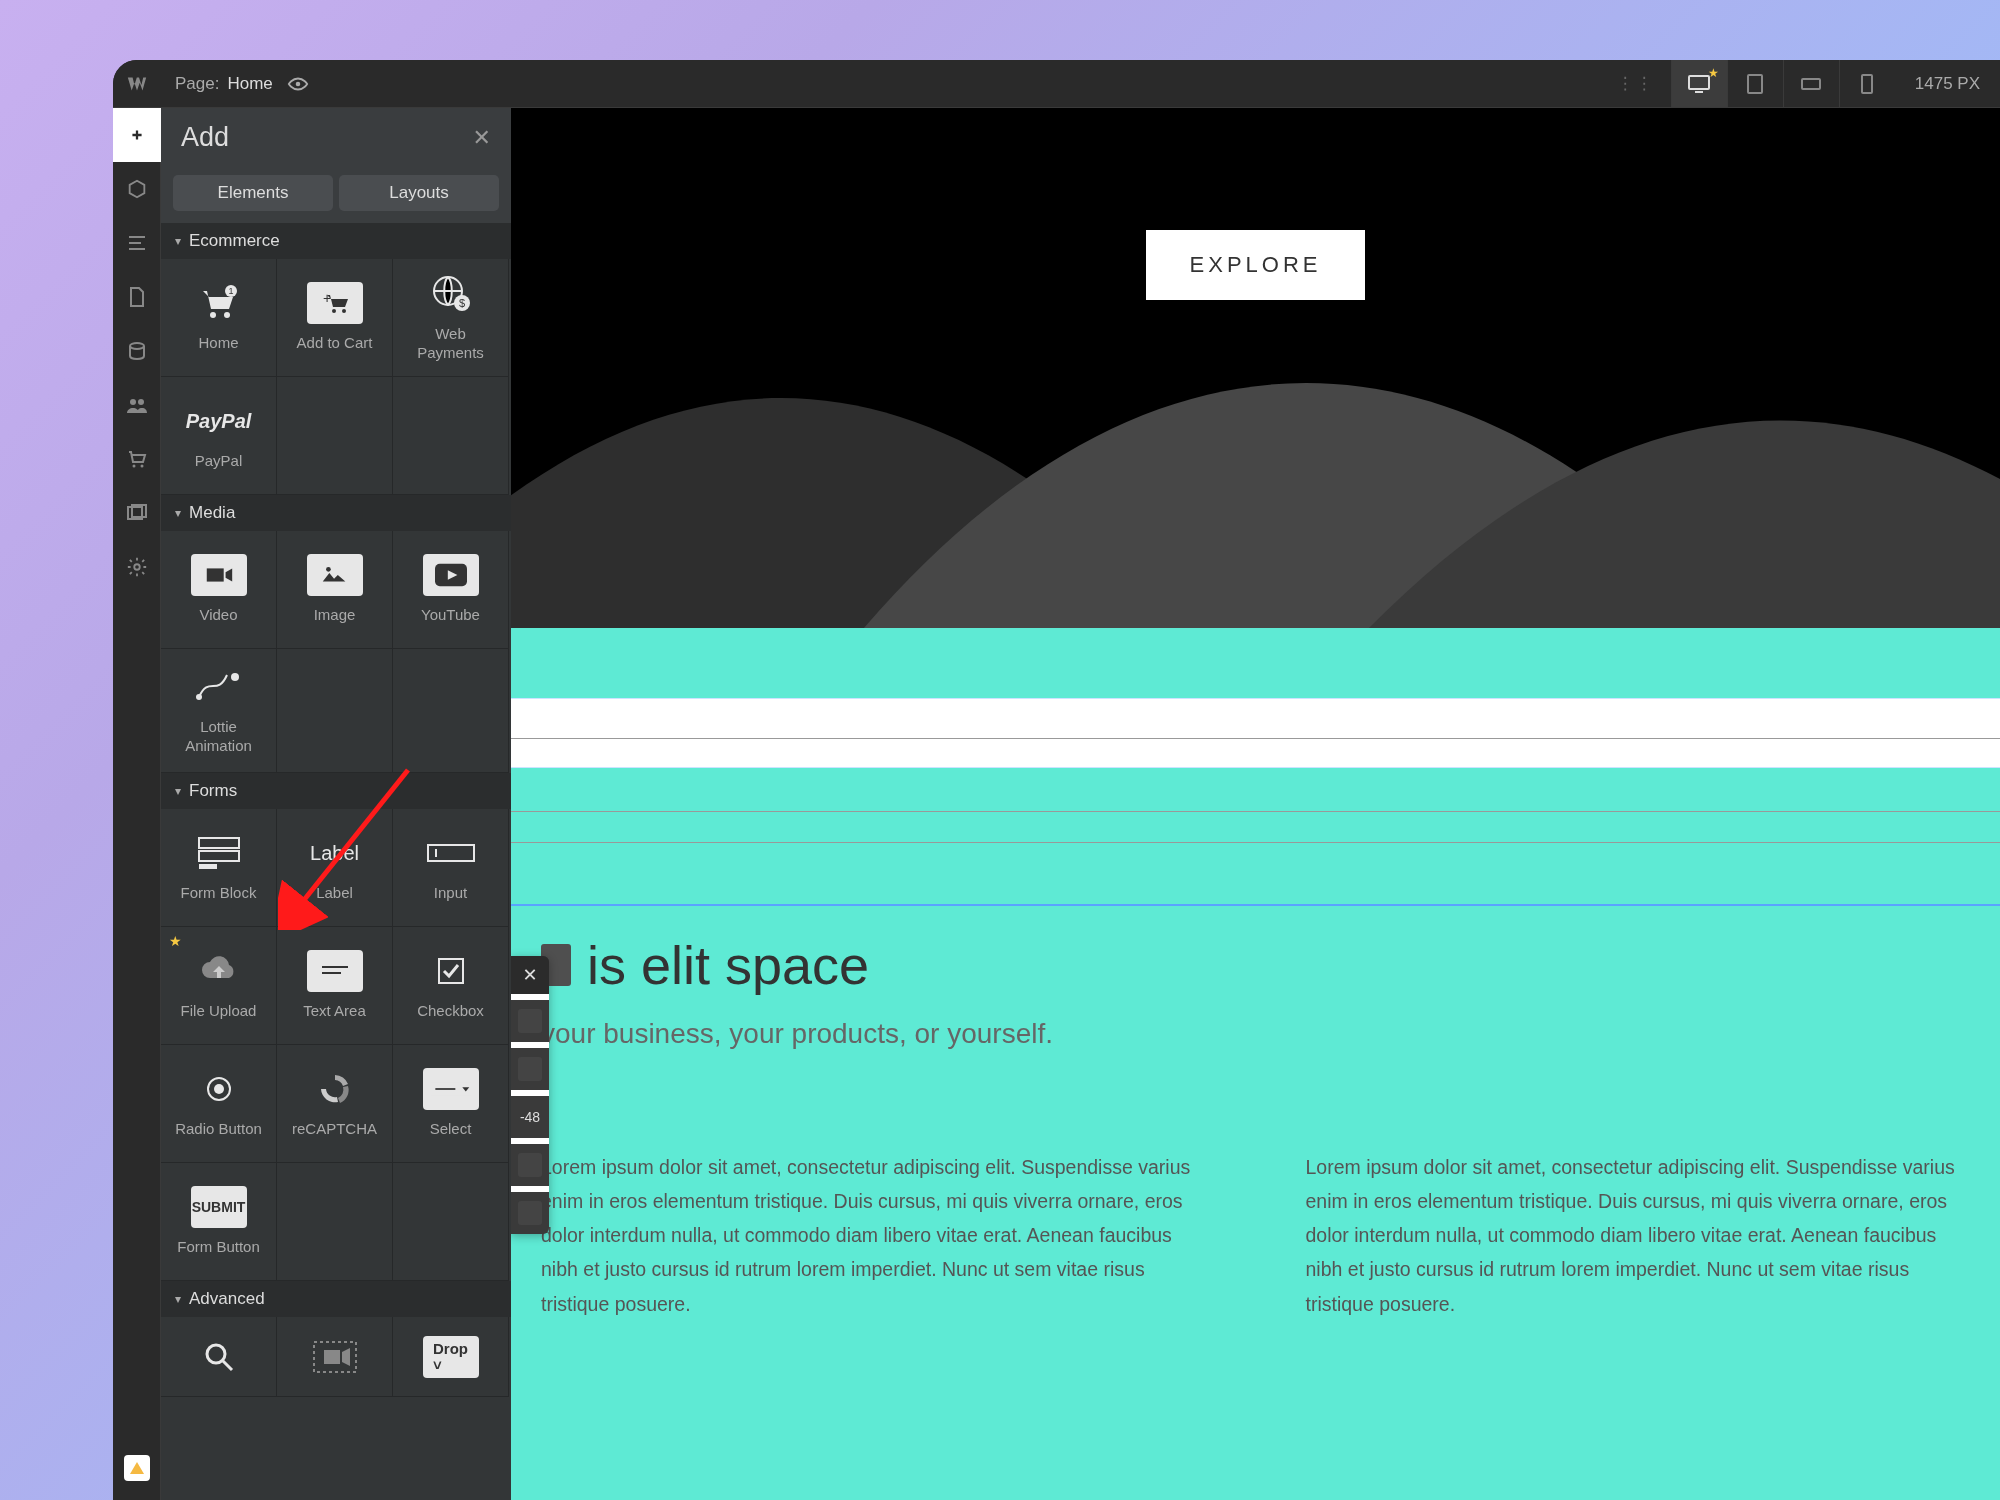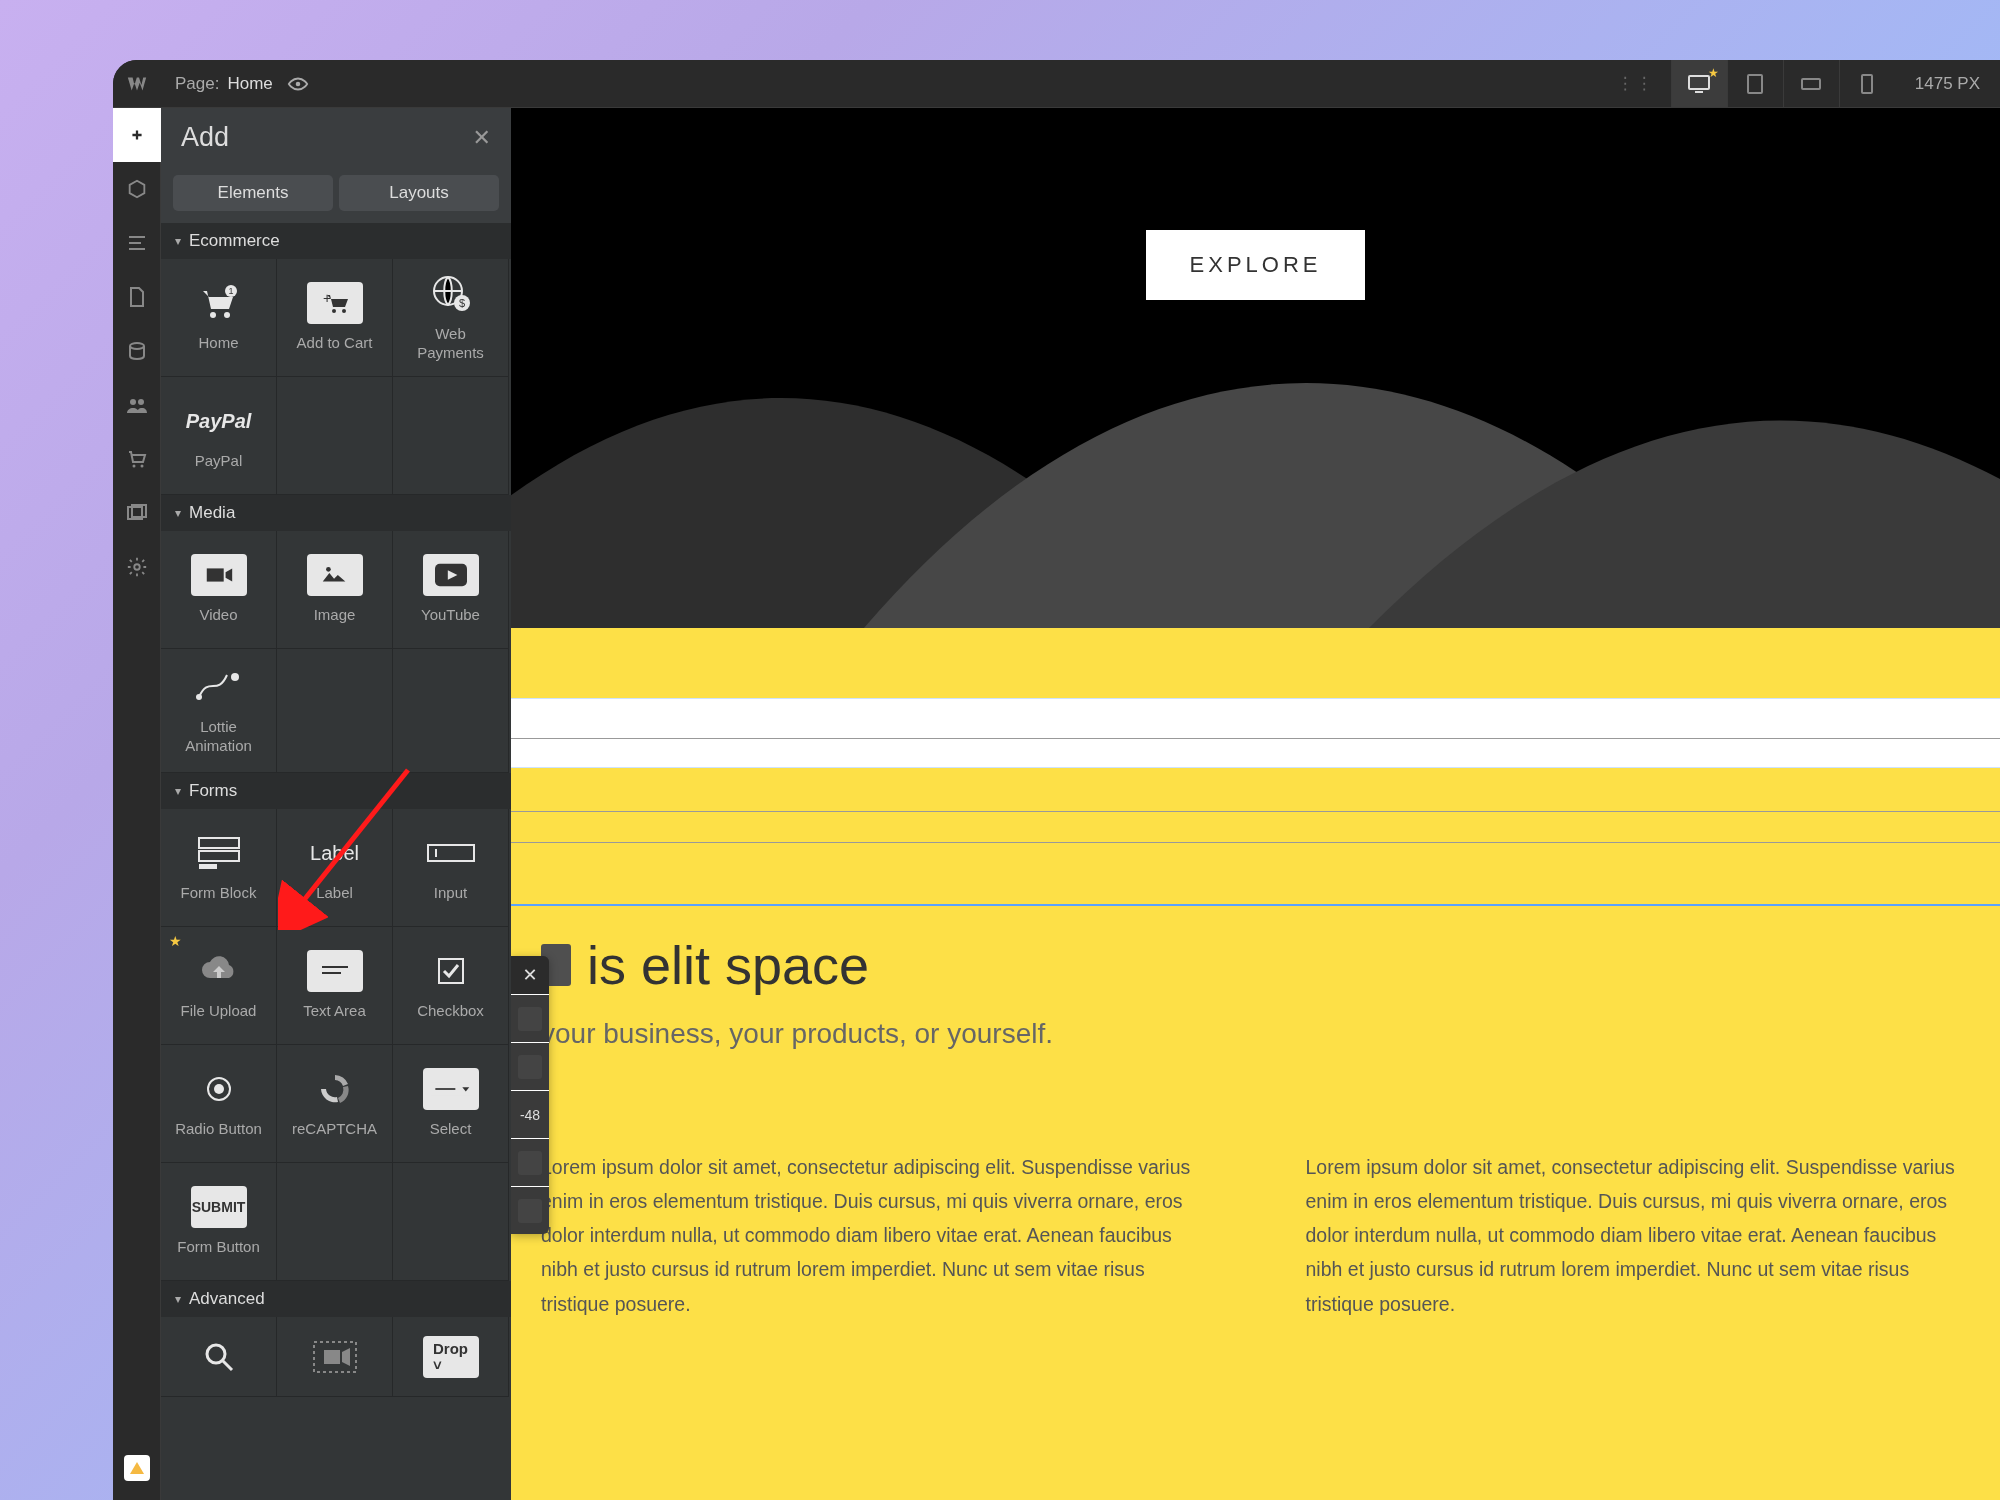--- a/index.html
+++ b/index.html
@@ -84,21 +84,21 @@
     width:56px; height:42px; display:flex; align-items:center; justify-content:center;
     color:#222; font-size:20px;
   }
   .tile .lbl { font-size:15px; color:#aaa; text-align:center; line-height:1.25; }
   .tile.tall { height:124px; }
   .tile .star { position:absolute; top:6px; left:8px; color:#f5c842; font-size:14px; }
   .ico-box { background:#e7e7e7; border-radius:4px; padding:6px 12px; }
   
   .canvas {
     position:absolute; left:398px; right:0; top:48px; bottom:0;
-    background:#fde047; overflow:hidden;
+    background:#5eead4; overflow:hidden;
   }
   .hero {
     height:520px; background:#000; position:relative; overflow:hidden;
     display:flex; flex-direction:column; align-items:center;
   }
   .hero .hero-sub { color:#aaa; font-size:28px; margin-top:10px; visibility:hidden; }
   .hero .hero-btn {
     margin-top:80px; background:#fff; color:#333; padding:22px 44px;
     font-size:22px; letter-spacing:4px; font-weight:500;
   }
@@ -112,21 +112,21 @@
   .about-chip { width:30px; height:42px; background:#4f4f4f; border-radius:3px; }
   .about-title { font-size:54px; color:#333; font-weight:400; }
   .about-sub { padding:22px 30px 0; font-size:28px; color:#666; }
   .picker-remnant {
     position:absolute; left:0; top:848px; width:38px;
     background:#3a3a3a; border-radius:0 6px 6px 0;
     display:flex; flex-direction:column;
     box-shadow:0 2px 10px rgba(0,0,0,.3);
   }
   .picker-x { height:38px; display:flex; align-items:center; justify-content:center; color:#ddd; background:#2b2b2b; font-size:18px; border-radius:0 6px 0 0;}
-  .picker-cell { height:48px; border-top:1px solid #ffffff; display:flex; align-items:center; justify-content:center; }
+  .picker-cell { height:48px; border-top:6px solid #ffffff; display:flex; align-items:center; justify-content:center; }
   .clr-sw { width:24px; height:24px; background:#444; border-radius:3px; }
   .picker-txt-cell { color:#ddd; font-size:14px; width:100%; text-align:center; padding:0 4px; white-space:nowrap; overflow:hidden;}
   .lorem-cols {
     display:flex; gap:100px; padding:100px 30px 0;
   }
   .lorem-col { flex:1; font-size:19.5px; color:#555; line-height:1.75; }
   
   .red-arrow {
     position:absolute; left:278px; top:760px; width:140px; height:170px;
     pointer-events:none; z-index:50;

